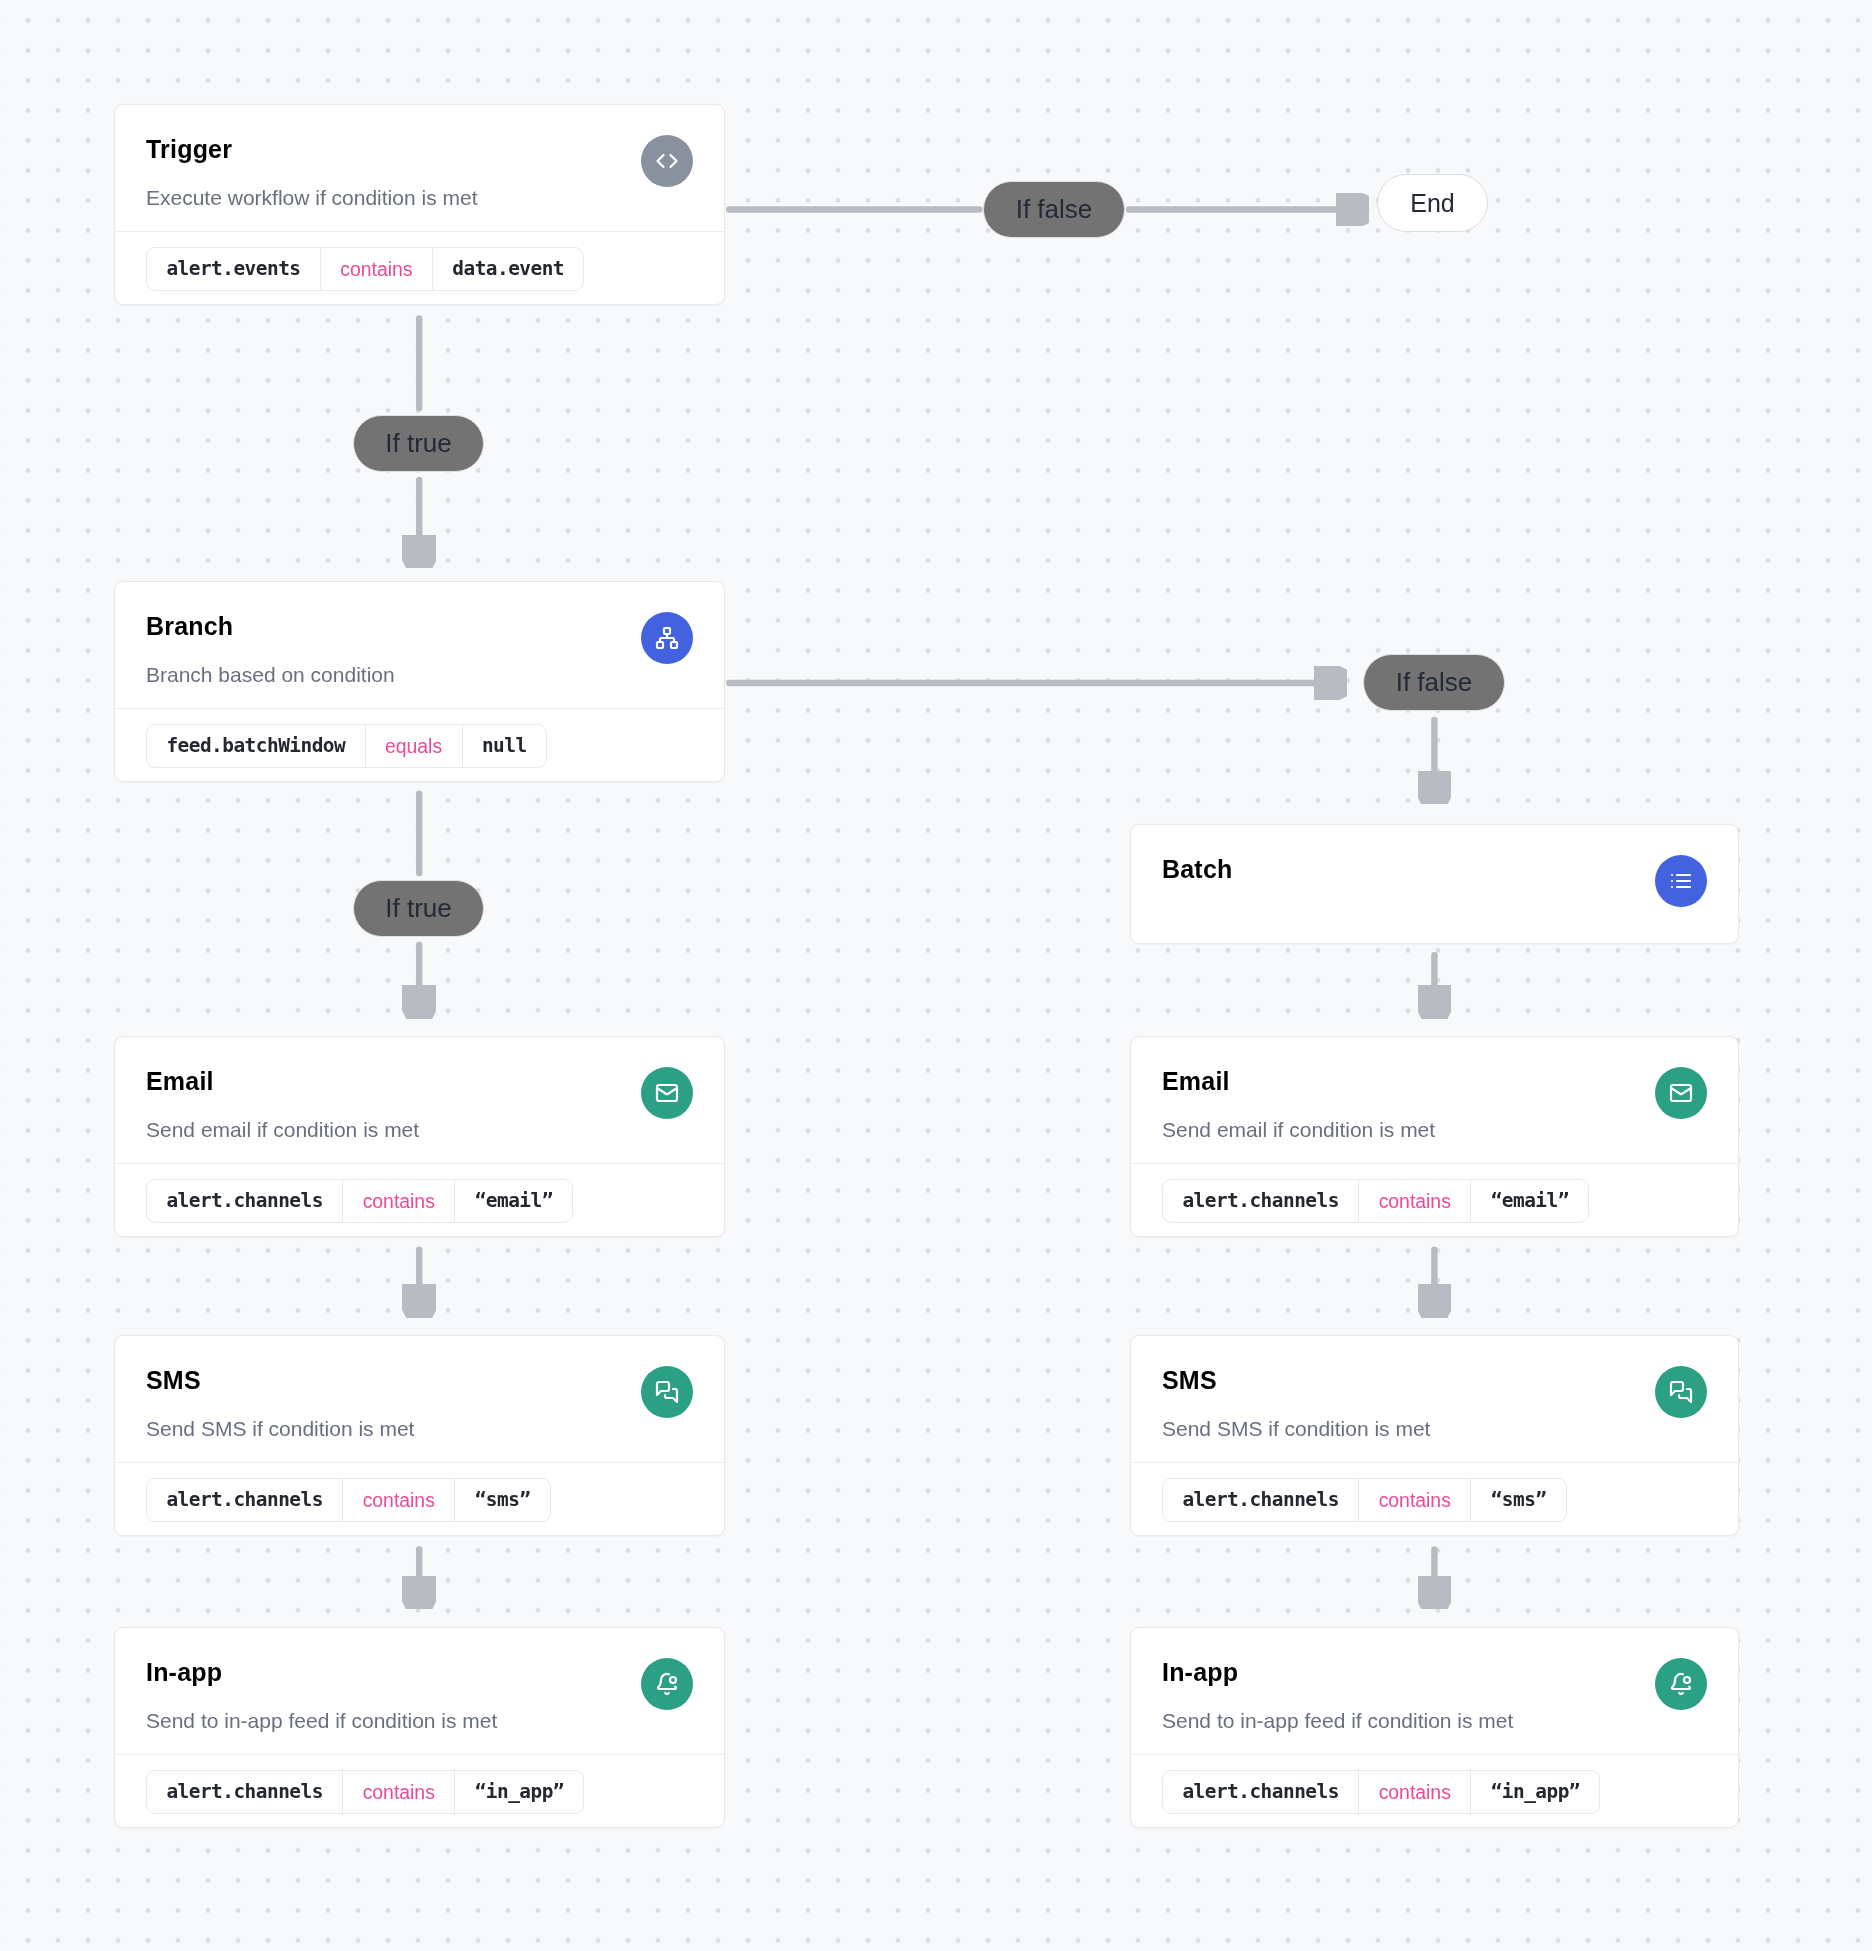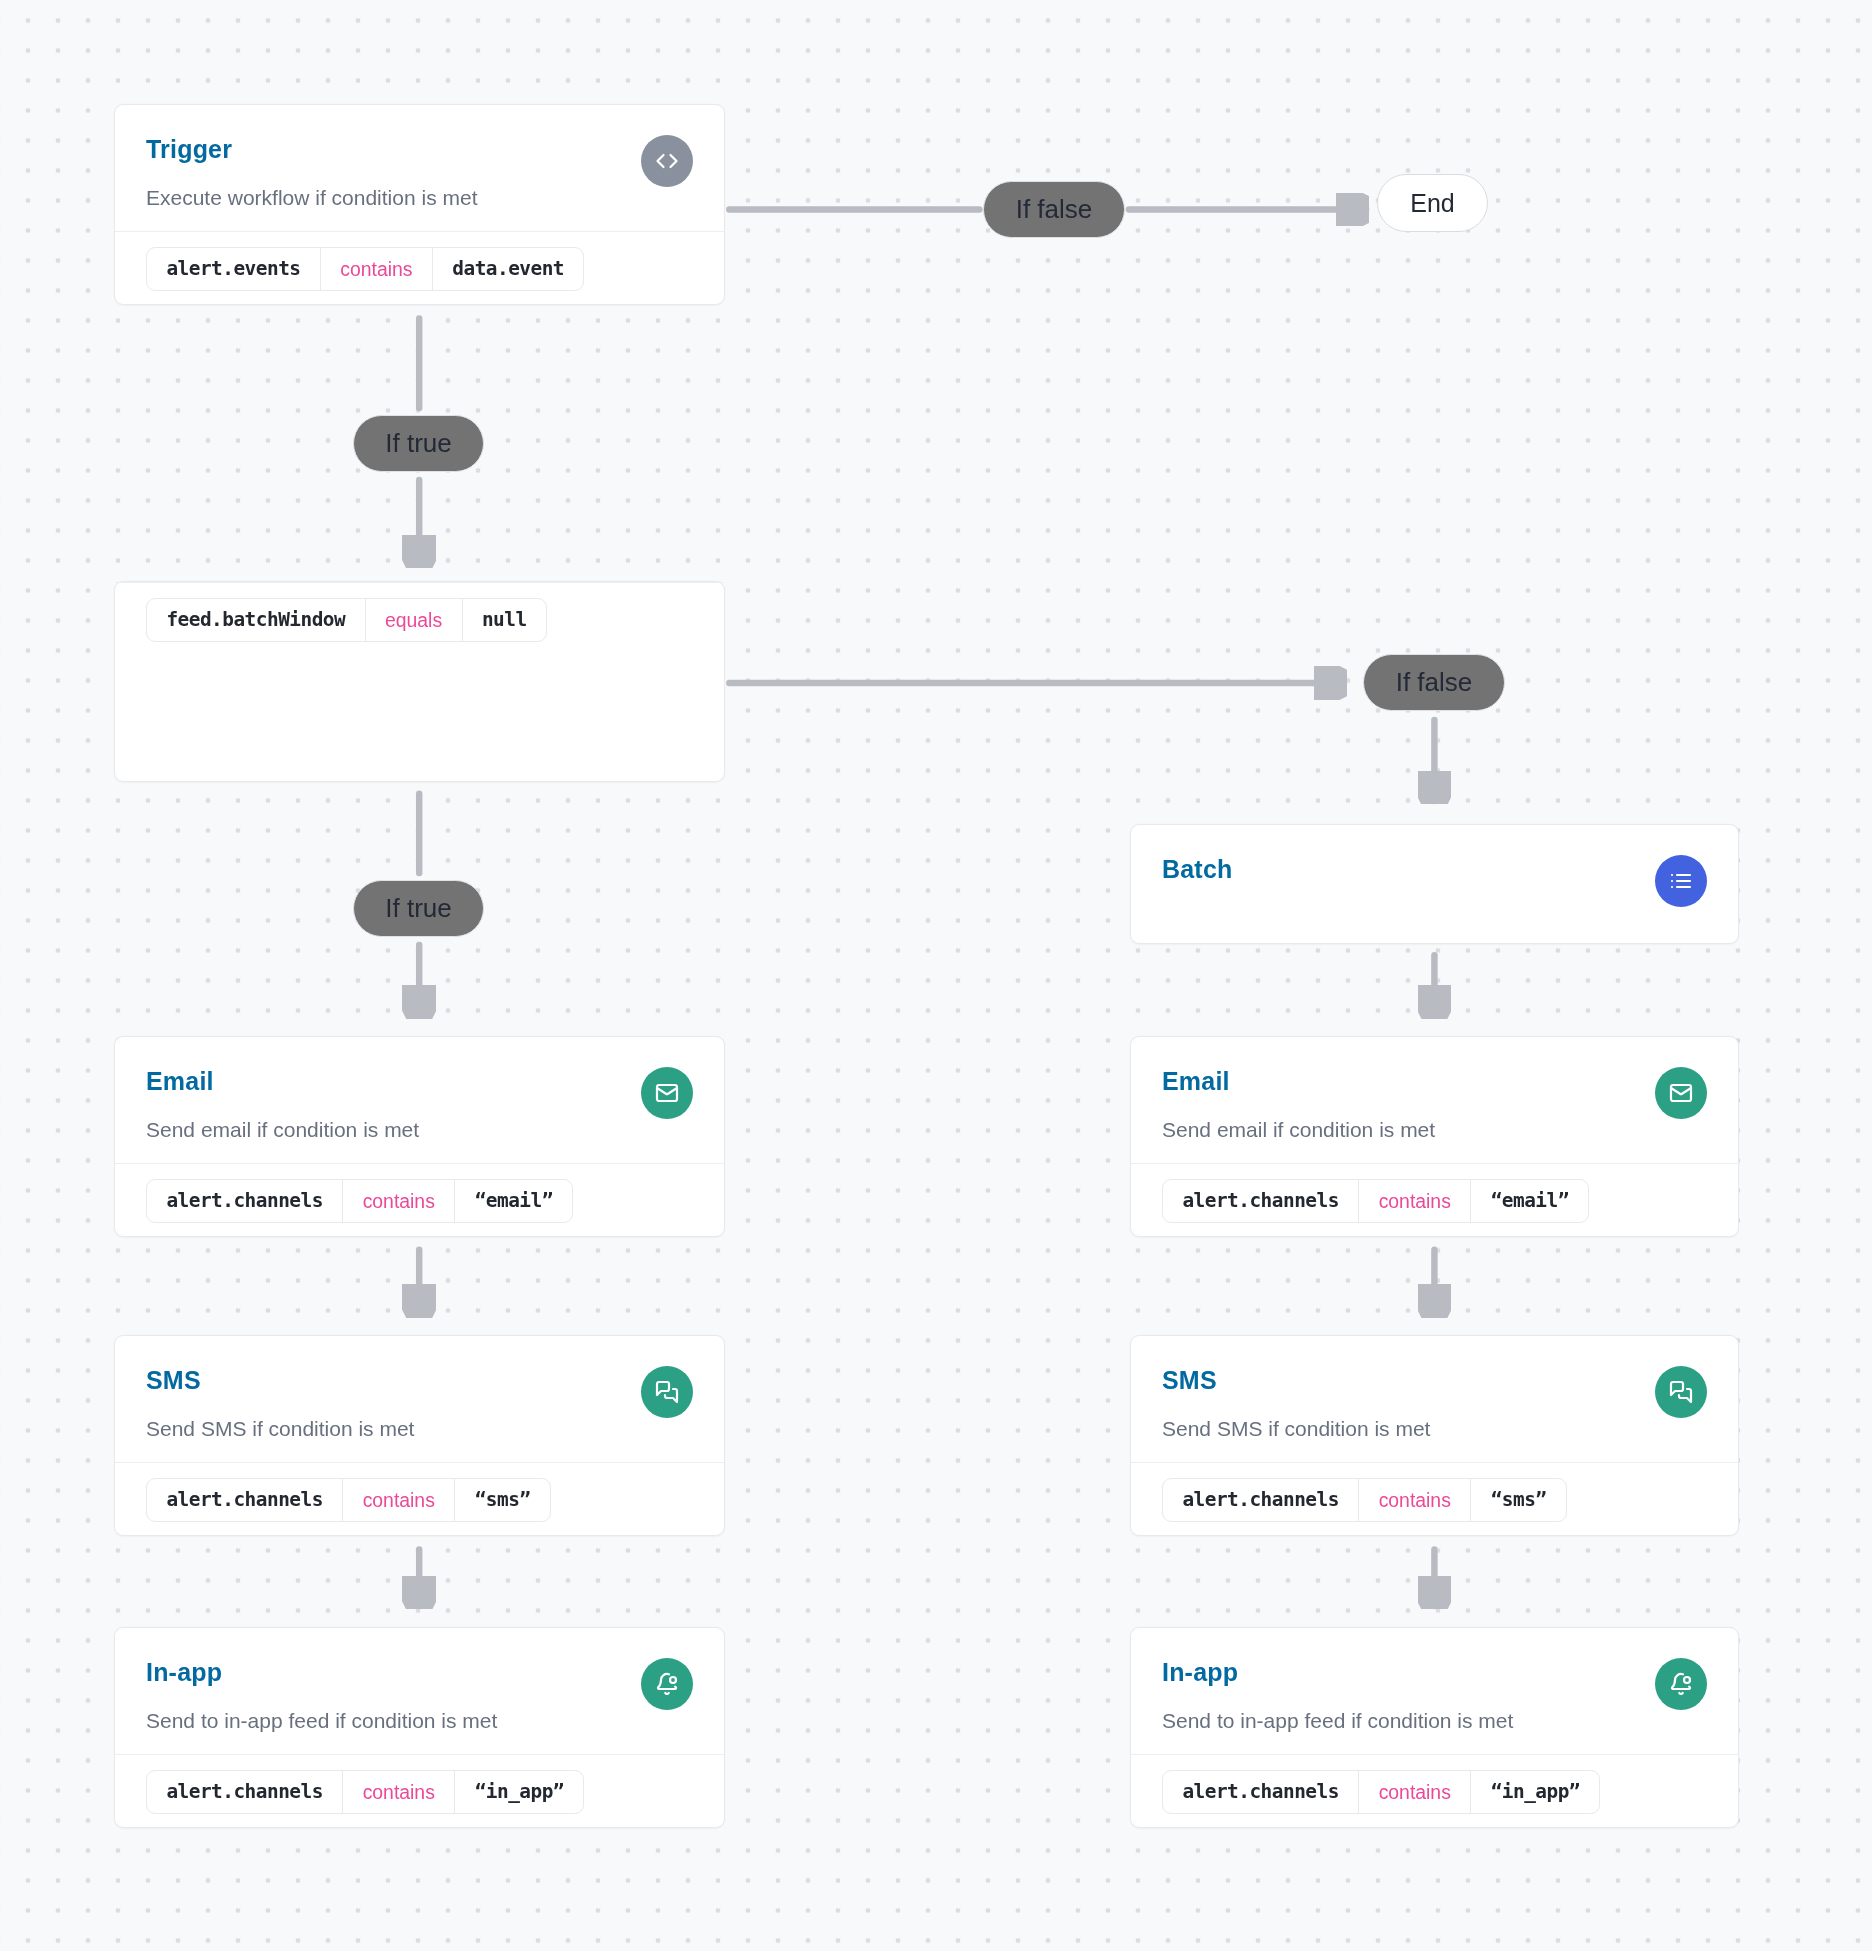--- a/index.html
+++ b/index.html
@@ -15,21 +15,21 @@
   .connectors path{stroke:#b8bbc2;stroke-width:7;fill:none;stroke-linecap:round;}
 
   .card{
     position:absolute;box-sizing:border-box;background:#ffffff;
     border:0.9px solid #e7e9ed;border-radius:9.2px;height:201px;
     box-shadow:0 0.9px 1.8px rgba(16,24,40,0.04);
   }
   .card--plain{height:120px;}
   .card-header{position:relative;height:126px;box-sizing:border-box;padding:28px 31px 0 31px;}
   .card--plain .card-header{height:119px;}
-  .card-title{font-size:25px;line-height:33px;font-weight:700;color:#0369a1;letter-spacing:0.2px;}
+  .card-title{font-size:25px;line-height:33px;font-weight:700;color:#000000;letter-spacing:0.2px;}
   .card-subtitle{font-size:21px;line-height:28px;color:#68707f;margin-top:18px;}
   .icon-circle{
     position:absolute;right:31px;top:29.5px;width:52px;height:52px;border-radius:50%;
     display:flex;align-items:center;justify-content:center;
   }
   .icon-circle svg{display:block;}
   .card-cond{
     height:74px;border-top:0.9px solid #edeef2;display:flex;align-items:center;
     padding:16px 31px;box-sizing:border-box;
   }
@@ -92,20 +92,33 @@
     <div class="card-cond">
       <div class="chip-group">
         <span class="chip chip-mono">alert.events</span>
         <span class="chip chip-op">contains</span>
         <span class="chip chip-mono">data.event</span>
       </div>
     </div>
   </div>
 
   <div class="card" style="left:114px;top:581px;width:611px">
+    <div class="card-header">
+      <div class="card-title">Branch</div>
+      <div class="card-subtitle">Branch based on condition</div>
+      <div class="icon-circle" style="background: rgb(66, 98, 224);">
+        <svg viewBox="0 0 24 24" width="24" height="24" fill="none" stroke="#fff" stroke-width="2.2" stroke-linecap="round" stroke-linejoin="round">
+            <rect x="16" y="16" width="6" height="6" rx="1"></rect>
+            <rect x="2" y="16" width="6" height="6" rx="1"></rect>
+            <rect x="9" y="2" width="6" height="6" rx="1"></rect>
+            <path d="M5 16v-3a1 1 0 0 1 1-1h12a1 1 0 0 1 1 1v3"></path>
+            <path d="M12 12V8"></path>
+          </svg>
+      </div>
+    </div>
     <div class="card-cond">
       <div class="chip-group">
         <span class="chip chip-mono">feed.batchWindow</span>
         <span class="chip chip-op">equals</span>
         <span class="chip chip-mono">null</span>
       </div>
     </div>
   </div>
 
   <div class="card card--plain" style="left:1130px;top:824px;width:609px">

